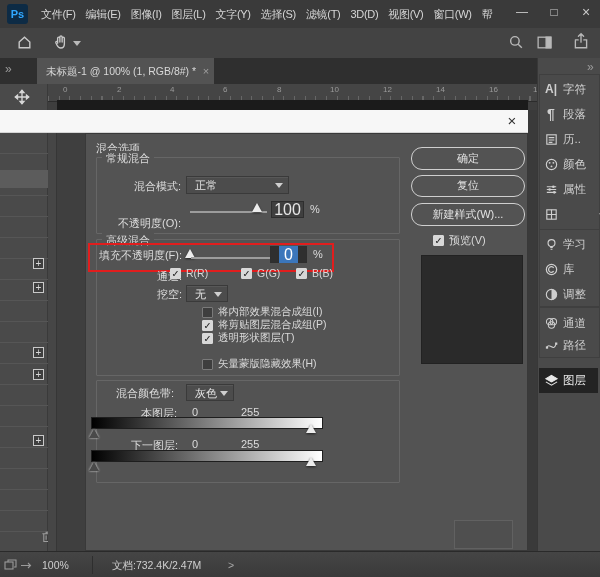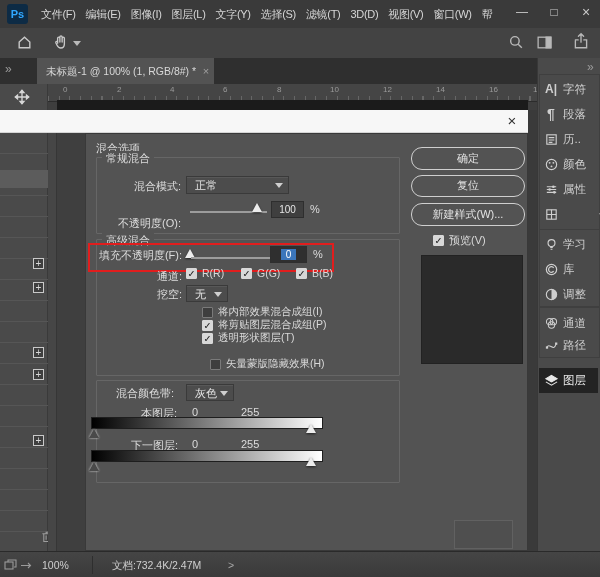--- a/index.html
+++ b/index.html
@@ -52,21 +52,21 @@
   .dlabel{position:absolute;font-size:11px;color:#dcdcdc;white-space:nowrap;}
   .group{position:absolute;border:1px solid #666;border-radius:1px;}
   .legend{position:absolute;background:#535353;padding:0 4px;font-size:11px;color:#dcdcdc;}
   .dd{position:absolute;background:#4c4c4c;border:1px solid #3a3a3a;box-shadow:inset 0 1px 0 rgba(255,255,255,.07);
       font-size:11px;color:#e2e2e2;line-height:16px;padding-left:8px;box-sizing:border-box;}
   .dd .chev{position:absolute;right:5px;top:6px;border-top-color:#cfcfcf;}
   .track{position:absolute;height:2px;background:#9c9c9c;}
   .thumb{position:absolute;width:0;height:0;border-left:5px solid transparent;border-right:5px solid transparent;
          border-bottom:9px solid #ececec;filter:drop-shadow(0 1px 1px #222);}
   .thumb.dark{border-bottom-color:#4a4a4a;filter:drop-shadow(0 0 1px #ddd);}
-  .vbox{position:absolute;background:#3f3f3f;border:1px solid #2e2e2e;font-size:10px;color:#e6e6e6;
+  .vbox{position:absolute;background:#3f3f3f;border:1px solid #2e2e2e;font-size:16px;color:#e6e6e6;
         text-align:center;line-height:15px;box-sizing:border-box;}
   .sel{background:#3b76bb;padding:0 5px;color:#fff;}
   .redbox{position:absolute;border:2px solid #e11d1d;}
   .copt{position:absolute;display:flex;align-items:center;gap:5px;font-size:10.5px;color:#d9d9d9;white-space:nowrap;}
   .gbar{position:absolute;background:linear-gradient(to right,#000,#fff);border:1px solid #1e1e1e;box-sizing:border-box;}
   .pbtn{position:absolute;border:1px solid #cfcfcf;border-radius:11px;color:#e2e2e2;font-size:11px;
         text-align:center;background:transparent;}
   .pvsq{position:absolute;background:#2a2a2a;border:1px solid #222;box-sizing:border-box;}
   .faintbox{position:absolute;border:1px solid #616161;background:#4f4f4f;}
   
@@ -216,21 +216,21 @@
     <div class="dlabel" style="left:8px;top:114px;width:88px;text-align:right;">填充不透明度(F):</div>
     <div class="thumb" style="left:99px;top:115px;"></div>
     <div class="track" style="left:105px;top:123px;width:80px;"></div>
     <div class="vbox" style="left:184px;top:112px;width:37px;height:17px;background:#2f2f2f;">
       <span class="sel">0</span>
     </div>
     <div class="dlabel" style="left:227px;top:114px;">%</div>
     <div class="redbox" style="left:2px;top:109px;width:242px;height:25px;"></div>
 
     <div class="dlabel" style="left:64px;top:135px;width:32px;text-align:right;">通道:</div>
-    <div class="copt" style="left:100px;top:133px;">
+    <div class="copt" style="left:84px;top:133px;">
       <span class="chk checked"></span>
       <span>R(R)</span>
     </div>
     <div class="copt" style="left:155px;top:133px;">
       <span class="chk checked"></span>
       <span>G(G)</span>
     </div>
     <div class="copt" style="left:210px;top:133px;">
       <span class="chk checked"></span>
       <span>B(B)</span>
@@ -247,21 +247,21 @@
       <span>将内部效果混合成组(I)</span>
     </div>
     <div class="copt" style="left:116px;top:184px;">
       <span class="chk checked"></span>
       <span>将剪贴图层混合成组(P)</span>
     </div>
     <div class="copt" style="left:116px;top:197px;">
       <span class="chk checked"></span>
       <span>透明形状图层(T)</span>
     </div>
-    <div class="copt" style="left:124px;top:223px;">
+    <div class="copt" style="left:116px;top:223px;">
       <span class="chk"></span>
       <span>矢量蒙版隐藏效果(H)</span>
     </div>
 
     <div class="group" style="left:10px;top:246px;width:302px;height:101px;"></div>
     <div class="dlabel" style="left:30px;top:252px;">混合颜色带:</div>
     <div class="dd" style="left:100px;top:250px;width:48px;height:17px;">
       <span>灰色</span>
       <span class="chev" style="top:6px;"></span>
     </div>

